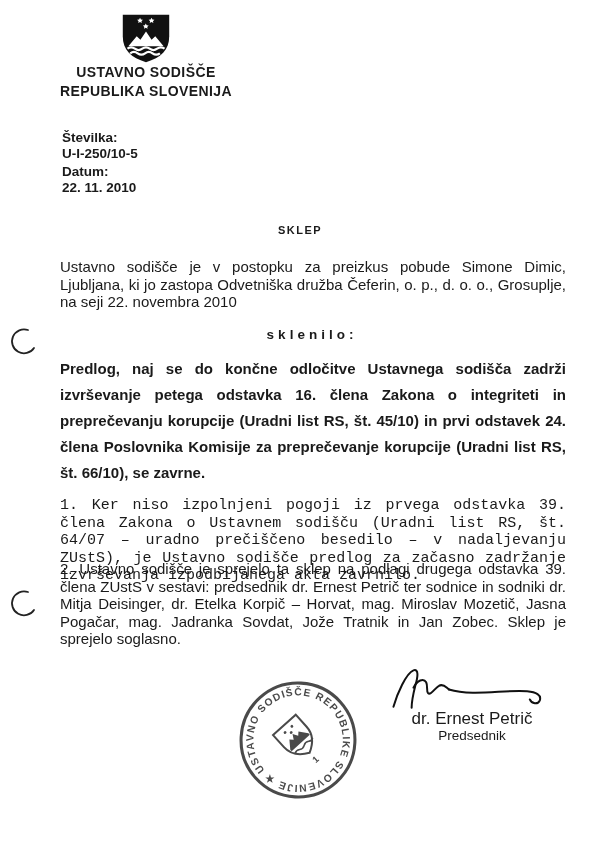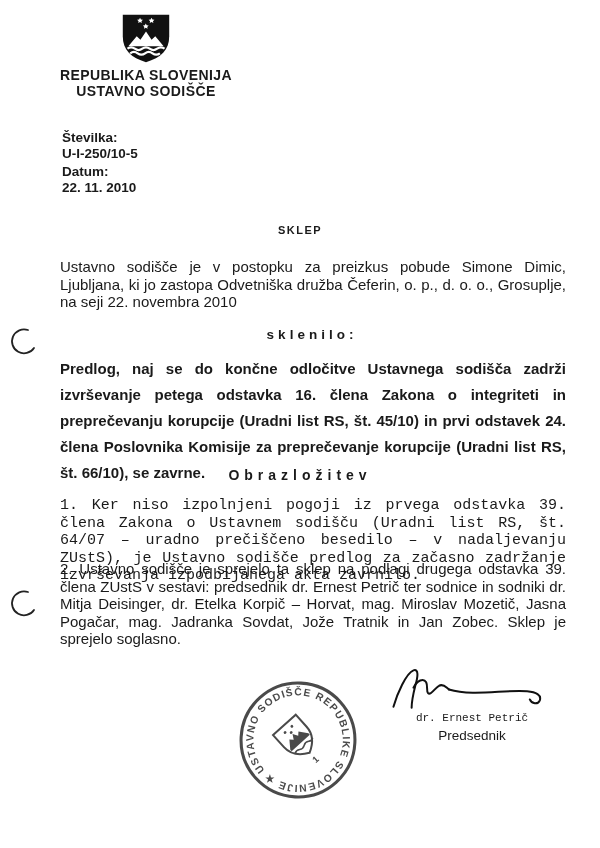--- a/index.html
+++ b/index.html
@@ -29,21 +29,21 @@
   .decision { top:356px; font-weight:bold; line-height:26px; }
   .reasoning-heading { position:absolute; top:467px; left:0; width:100%; text-align:center;
     font-weight:bold; font-size:14px; letter-spacing:5px; }
   .p1 { top:497px;font-family:Liberation Mono, monospace; }
   .p2 { top:560px; }
 
   .seal { position:absolute; top:679px; left:237px; width:122px; height:122px; opacity:0.93; }
 
   .sig-block { position:absolute; top:664px; left:378px; width:188px; text-align:center; }
   .sig-block svg { width:180px; height:50px; display:block; }
-  .sig-name { font-size:11px; line-height:17px; margin-top:-4px; font-weight:500;font-family:Liberation Mono, monospace; }
+  .sig-name { font-size:17px; line-height:17px; margin-top:-4px; font-weight:500; }
   .sig-role { font-size:13.5px; line-height:17px; }
 
   .pen-mark { position:absolute; left:8px; width:28px; height:34px; }
   .pen-mark-1 { top:325px; }
   .pen-mark-2 { top:587px; }
 </style>
 </head>
 <body>
 
 <div class="page">
@@ -53,43 +53,42 @@
       <svg viewBox="0 0 60 56" aria-hidden="true">
         <path d="M 5,3 H 55 V 26 C 55,41 46,49 30,54 C 14,49 5,41 5,26 Z" fill="#111"></path>
         <path d="M 24,8 l 1.6,3.2 3.4,0.4 -2.5,2.3 0.7,3.3 -3.2,-1.7 -3.2,1.7 0.7,-3.3 -2.5,-2.3 3.4,-0.4 Z" fill="#fff" transform="scale(0.62) translate(14,2)"></path>
         <path d="M 24,8 l 1.6,3.2 3.4,0.4 -2.5,2.3 0.7,3.3 -3.2,-1.7 -3.2,1.7 0.7,-3.3 -2.5,-2.3 3.4,-0.4 Z" fill="#fff" transform="scale(0.62) translate(34,2)"></path>
         <path d="M 24,8 l 1.6,3.2 3.4,0.4 -2.5,2.3 0.7,3.3 -3.2,-1.7 -3.2,1.7 0.7,-3.3 -2.5,-2.3 3.4,-0.4 Z" fill="#fff" transform="scale(0.62) translate(24,12)"></path>
         <path d="M 11,37 L 20,26 L 24,30 L 30,21 L 36,30 L 40,26 L 49,37 Z" fill="#fff"></path>
         <path d="M 10,39.5 q 4,-3 8,0 q 4,3 8,0 q 4,-3 8,0 q 4,3 8,0 q 4,-3 8,0" fill="none" stroke="#fff" stroke-width="2.4"></path>
         <path d="M 13,44.5 q 4,-3 8,0 q 4,3 8,0 q 4,-3 8,0 q 4,3 8,0" fill="none" stroke="#fff" stroke-width="2.4"></path>
       </svg>
     </div>
+    <div class="header-line">USTAVNO SODIŠČE</div>
     <div class="header-line first">REPUBLIKA SLOVENIJA</div>
-    <div class="header-line">USTAVNO SODIŠČE</div>
   </div>
 
   <div class="meta">
     <div class="meta-row">
       <span class="meta-label">Številka:</span>
       <span class="meta-value">U-I-250/10-5</span>
     </div>
     <div class="meta-row">
       <span class="meta-label">Datum:</span>
       <span class="meta-value">22. 11. 2010</span>
     </div>
   </div>
 
   <div class="doc-title">SKLEP</div>
 
   <div class="para intro">Ustavno sodišče je v postopku za preizkus pobude Simone Dimic, Ljubljana, ki jo zastopa Odvetniška družba Čeferin, o. p., d. o. o., Grosuplje, na seji 22. novembra 2010</div>
 
   <div class="decision-heading">sklenilo:</div>
   <div class="para decision">Predlog, naj se do končne odločitve Ustavnega sodišča zadrži izvrševanje petega odstavka 16. člena Zakona o integriteti in preprečevanju korupcije (Uradni list RS, št. 45/10) in prvi odstavek 24. člena Poslovnika Komisije za preprečevanje korupcije (Uradni list RS, št. 66/10), se zavrne.</div>
 
-  <div class="reasoning-heading">Obrazložitev</div>
   <div class="para p1">1. Ker niso izpolnjeni pogoji iz prvega odstavka 39. člena Zakona o Ustavnem sodišču (Uradni list RS, št. 64/07 – uradno prečiščeno besedilo – v nadaljevanju ZUstS), je Ustavno sodišče predlog za začasno zadržanje izvrševanja izpodbijanega akta zavrnilo.</div>
   <div class="para p2">2. Ustavno sodišče je sprejelo ta sklep na podlagi drugega odstavka 39. člena ZUstS v sestavi: predsednik dr. Ernest Petrič ter sodnice in sodniki dr. Mitja Deisinger, dr. Etelka Korpič – Horvat, mag. Miroslav Mozetič, Jasna Pogačar, mag. Jadranka Sovdat, Jože Tratnik in Jan Zobec. Sklep je sprejelo soglasno.</div>
 
   <div class="seal">
     <svg viewBox="0 0 120 120" aria-hidden="true">
       <g transform="rotate(-42 60 60)" fill="#3d3d3d">
         <circle cx="60" cy="60" r="56" fill="none" stroke="#3d3d3d" stroke-width="3"></circle>
         <defs>
           <path id="ringPath" d="M 16,60 A 44,44 0 1 1 16,60.25"></path>
         </defs>

